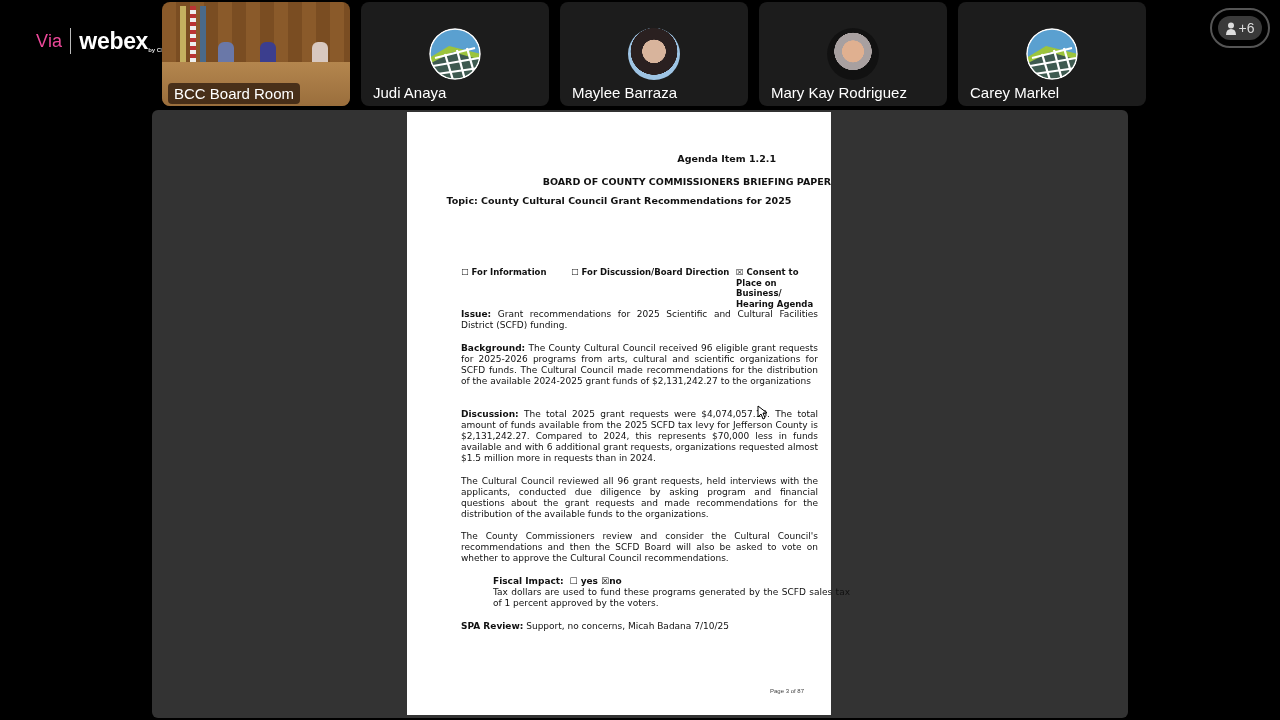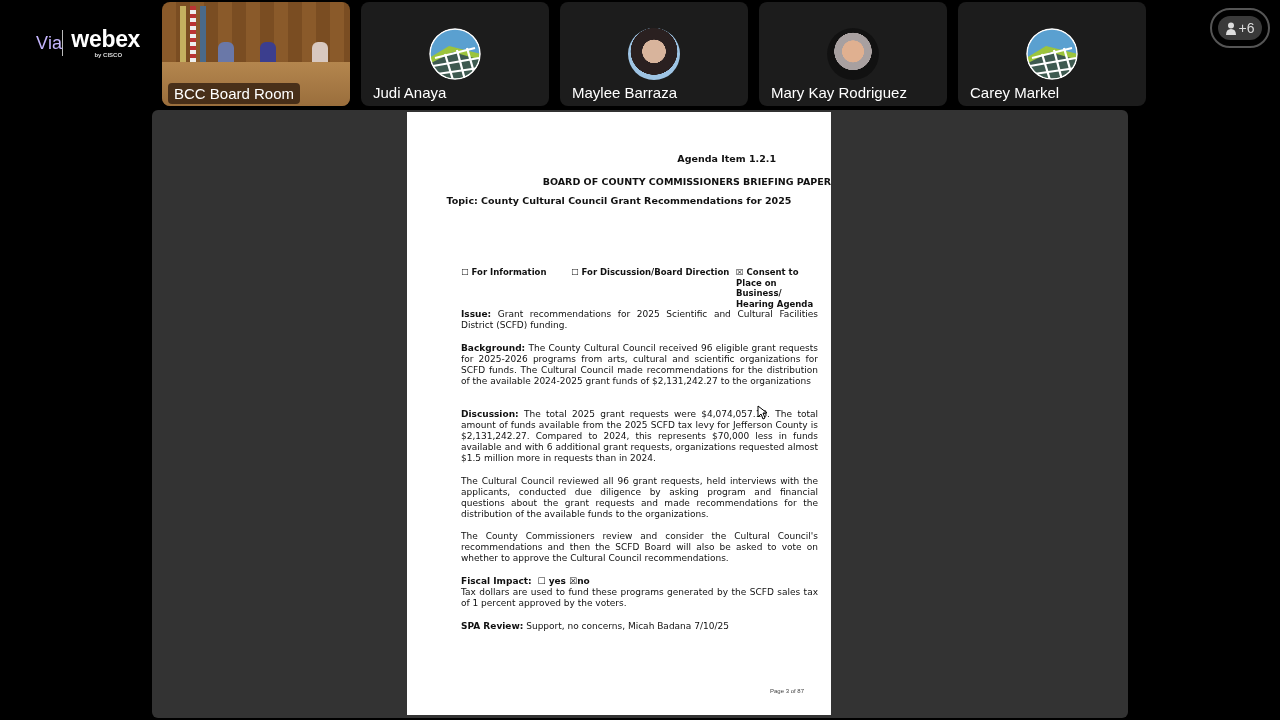--- a/index.html
+++ b/index.html
@@ -1,23 +1,23 @@
 <!DOCTYPE html>
 <html><head>
 <meta charset="utf-8">
 <style>
   html, body { margin: 0; padding: 0; }
   body {
     width: 1280px; height: 720px; background: #000; position: relative; overflow: hidden;
     font-family: "Liberation Sans", sans-serif; color: #fff;
   }
   .brand { position: absolute; left: 36px; top: 28px; display: flex; align-items: center; }
-  .brand .via { font-size: 18px; color: #c4b5fd; letter-spacing: 0.2px; }
+  .brand .via { font-size: 18px; color: #ec4899; margin-right: 8px; letter-spacing: 0.2px; }
   .brand .sep { width: 1px; height: 26px; background: #bbb; margin-right: 8px; }
-  .brand .webex-wrap { display: flex; flex-direction: column; align-items: flex-end; line-height: 1; }
+  .brand .webex-wrap { display: flex; flex-direction: row; align-items: flex-end; line-height: 1; }
   .brand .webex { font-size: 23px; font-weight: bold; color: #fff; letter-spacing: -0.3px; }
   .brand .bycisco { font-size: 6px; color: #ddd; margin-top: 1px; margin-right: 18px; font-weight: bold; }
 
   .tiles { position: absolute; left: 162px; top: 2px; display: flex; gap: 11px; }
   .tile {
     width: 188px; height: 104px; border-radius: 8px; background: #1c1c1c; position: relative; overflow: hidden;
   }
   .tile .name {
     position: absolute; left: 12px; bottom: 5px; font-size: 15px; color: #fff; white-space: nowrap;
   }
@@ -77,21 +77,21 @@
   .checks .c1 { left: 0; }
   .checks .c2 { left: 110px; }
   .checks .c3 { left: 275px; width: 86px; }
   .body-txt { position: absolute; left: 54px; width: 357px; text-align: justify; }
   .body-txt b { font-weight: bold; }
   .b-issue { top: 197px; }
   .b-bg { top: 231px; }
   .b-disc { top: 297px; }
   .b-rev { top: 364px; }
   .b-comm { top: 419px; }
-  .b-fisc { top: 464px; }
+  .b-fisc { top: 464px; margin-left: 32px; }
   .b-spa { top: 509px; }
   .pagenum { position: absolute; right: 27px; bottom: 18px; font-size: 6px; color: #444; font-family: "Liberation Sans", sans-serif; }
   .cursor { position: absolute; left: 757px; top: 405px; }
 </style>
 </head>
 <body>
 
 <div class="brand">
   <span class="via">Via</span>
   <span class="sep"></span>

